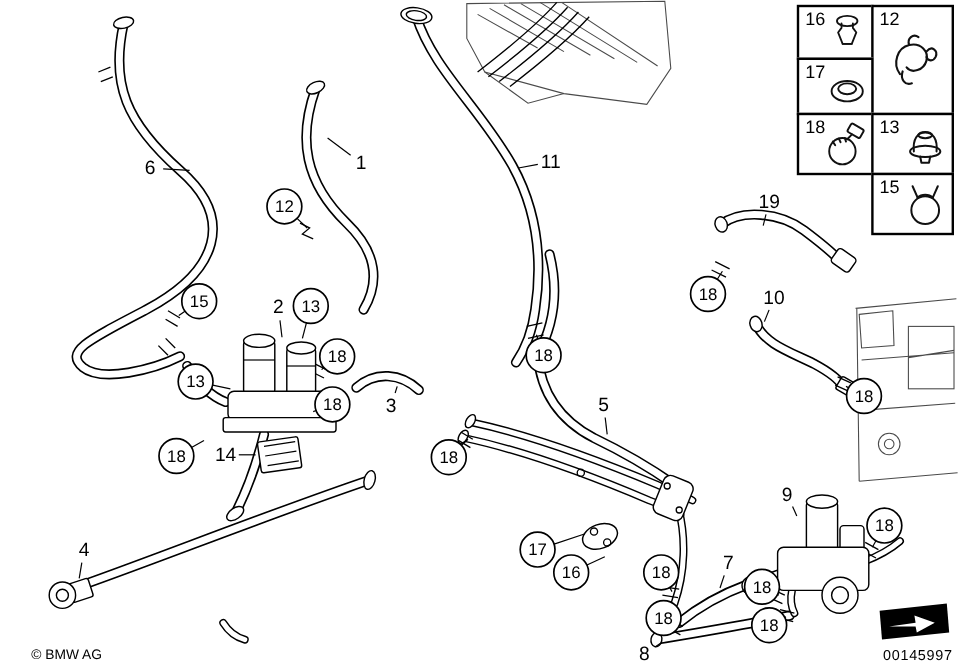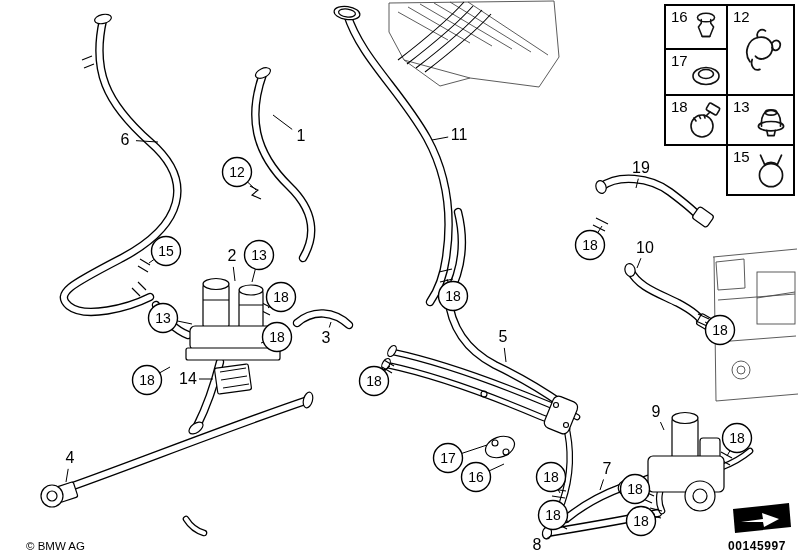--- a/index.html
+++ b/index.html
@@ -21,22 +21,22 @@
   .pl-num{font:16px "Liberation Sans",sans-serif;fill:#000;}
   
   .cell{position:absolute;border:2px solid #000;background:#fff;box-sizing:border-box;}
   .cell-num{position:absolute;top:2px;left:5px;font-size:15px;}
   .cell-icon{position:absolute;right:1px;bottom:1px;}
   .cell-icon.center{left:50%;top:54%;transform:translate(-50%,-50%);right:auto;bottom:auto;}
   .cell-icon path,.cell-icon ellipse,.cell-icon circle,.cell-icon rect,.cell-icon line
      {stroke:#111;stroke-width:1.6;fill:none;stroke-linecap:round;stroke-linejoin:round;}
   
   .copyright{position:absolute;left:26px;top:540px;font-size:11.5px;}
-  .part-number{position:absolute;left:720px;top:539px;width:74px;text-align:center;
-               font-size:12px;letter-spacing:0.6px;font-weight:bold;}
+  .part-number{position:absolute;left:720px;top:539px;width:74px;text-align:right;
+               font-size:12px;letter-spacing:0.6px;}
   .dir-arrow{position:absolute;left:731px;top:501px;}
 </style>
 </head>
 <body>
 
 <div class="stage">
 
   <svg width="799" height="559" viewBox="0 0 799 559">
     <defs>
       <path id="h6" d="M103,20 C92,70 105,102 150,142 C196,182 182,226 122,258 C72,284 54,293 69,306 C85,319 128,308 150,297"></path>

